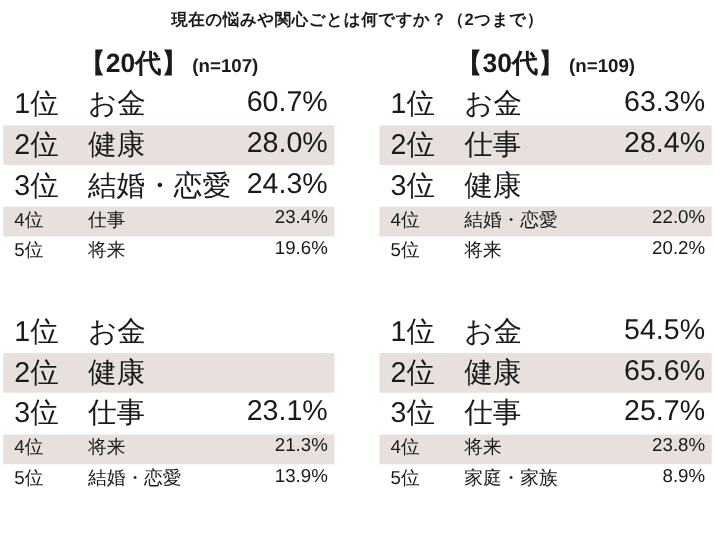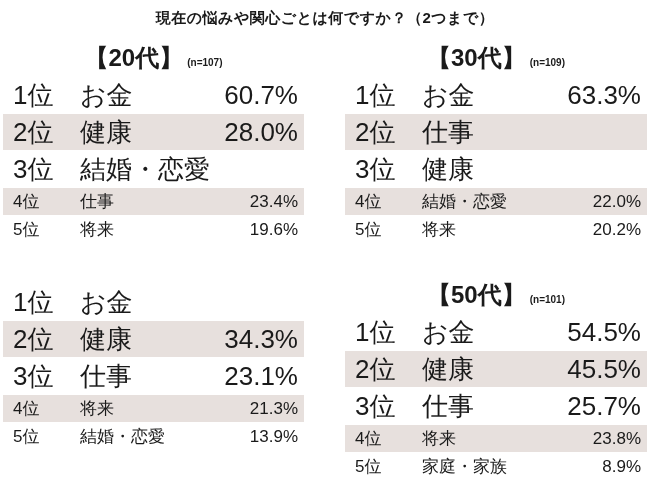--- a/index.html
+++ b/index.html
@@ -25,24 +25,24 @@
     padding: 19px 3px 0 3px;
   }
   .group-header {
     text-align: center;
     height: 22px;
     line-height: 22px;
     margin-bottom: 8px;
     white-space: nowrap;
   }
   .group-name { font-size: 24px; font-weight: bold; }
-  .group-n { font-size: 10px; font-weight: bold; margin-left: 4px; }
+  .group-n { font-size: 17px; font-weight: bold; margin-left: 4px; }
   .row {
     display: flex;
-    align-items: center;
+    align-items: flex-start;
     padding: 0 6px 0 10px;
     margin-bottom: 1px;
   }
   .row.large { height: 36px; font-size: 26px; }
   .row.small { height: 27px; font-size: 17px; }
   .row.hl { background: var(--hl); }
   .rank { width: 67px; flex: 0 0 67px; }
   .item { flex: 1 1 auto; overflow: hidden; white-space: nowrap; }
   .pct { flex: 0 0 auto; text-align: right; }
 </style>
@@ -63,20 +63,21 @@
       <span class="pct">60.7%</span>
     </div>
     <div class="row large hl">
       <span class="rank">2位</span>
       <span class="item">健康</span>
       <span class="pct">28.0%</span>
     </div>
     <div class="row large">
       <span class="rank">3位</span>
       <span class="item">結婚・恋愛</span>
+      <span class="pct">24.3%</span>
     </div>
     <div class="row small hl">
       <span class="rank">4位</span>
       <span class="item">仕事</span>
       <span class="pct">23.4%</span>
     </div>
     <div class="row small">
       <span class="rank">5位</span>
       <span class="item">将来</span>
       <span class="pct">19.6%</span>
@@ -88,20 +89,21 @@
       <span class="group-name">【30代】</span><span class="group-n">(n=109)</span>
     </div>
     <div class="row large">
       <span class="rank">1位</span>
       <span class="item">お金</span>
       <span class="pct">63.3%</span>
     </div>
     <div class="row large hl">
       <span class="rank">2位</span>
       <span class="item">仕事</span>
+      <span class="pct">28.4%</span>
     </div>
     <div class="row large">
       <span class="rank">3位</span>
       <span class="item">健康</span>
     </div>
     <div class="row small hl">
       <span class="rank">4位</span>
       <span class="item">結婚・恋愛</span>
       <span class="pct">22.0%</span>
     </div>
@@ -113,52 +115,48 @@
   </div>
 
   <div class="group">
     <div class="row large">
       <span class="rank">1位</span>
       <span class="item">お金</span>
     </div>
     <div class="row large hl">
       <span class="rank">2位</span>
       <span class="item">健康</span>
-      <span class="pct">34.3%</span>
     </div>
     <div class="row large">
       <span class="rank">3位</span>
       <span class="item">仕事</span>
       <span class="pct">23.1%</span>
     </div>
     <div class="row small hl">
       <span class="rank">4位</span>
       <span class="item">将来</span>
       <span class="pct">21.3%</span>
     </div>
     <div class="row small">
       <span class="rank">5位</span>
       <span class="item">結婚・恋愛</span>
       <span class="pct">13.9%</span>
     </div>
   </div>
 
   <div class="group">
-    <div class="group-header">
-      <span class="group-name">【50代】</span><span class="group-n">(n=101)</span>
-    </div>
     <div class="row large">
       <span class="rank">1位</span>
       <span class="item">お金</span>
       <span class="pct">54.5%</span>
     </div>
     <div class="row large hl">
       <span class="rank">2位</span>
       <span class="item">健康</span>
-      <span class="pct">45.5%</span>
+      <span class="pct">65.6%</span>
     </div>
     <div class="row large">
       <span class="rank">3位</span>
       <span class="item">仕事</span>
       <span class="pct">25.7%</span>
     </div>
     <div class="row small hl">
       <span class="rank">4位</span>
       <span class="item">将来</span>
       <span class="pct">23.8%</span>

